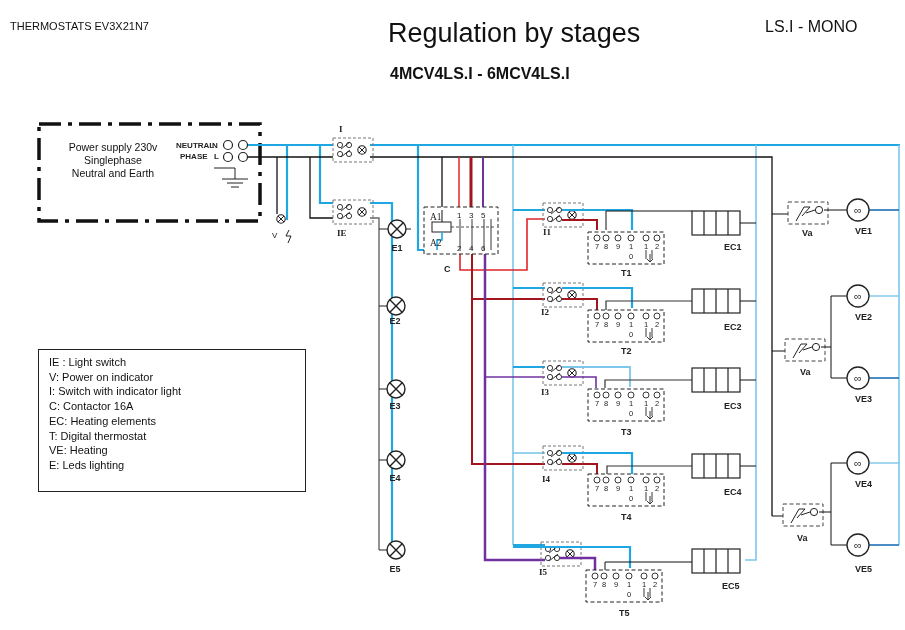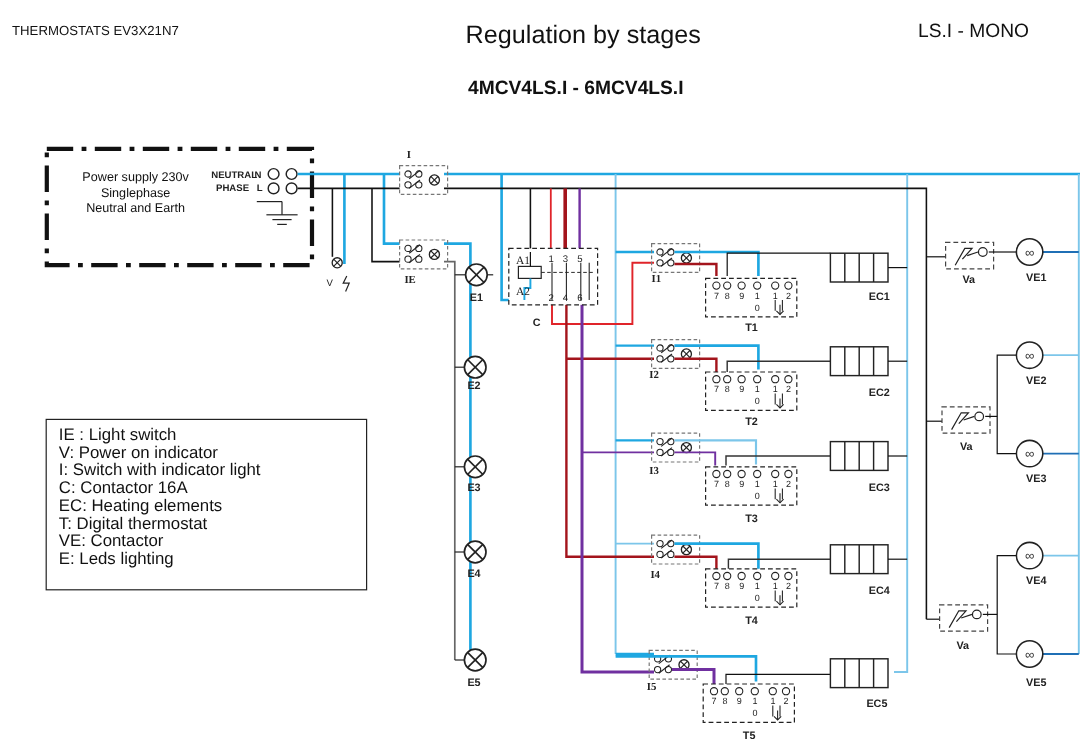--- a/index.html
+++ b/index.html
@@ -1,27 +1,27 @@
 <!DOCTYPE html>
 <html><head>
 <meta charset="utf-8">
 <style>
   html, body { margin:0; padding:0; background:#ffffff; }
   body { width:905px; height:630px; position:relative; overflow:hidden; font-family:"Liberation Sans", sans-serif; }
   .title { position:absolute; color:#111; white-space:nowrap; }
   #t-left { left:10px; top:20px; font-size:11px; }
-  #t-center { left:388px; top:18px; font-size:21px; }
+  #t-center { left:388px; top:18px; font-size:27px; }
   #t-right { left:765px; top:18px; font-size:16px; }
   #t-sub { left:390px; top:65px; font-size:16px;font-weight:bold; }
   svg { position:absolute; left:0; top:0; }
   svg text { font-family:"Liberation Sans", sans-serif; }
   .lbl { font-size:9px; font-weight:bold; fill:#222; }
   .small { font-size:8px; fill:#222; }
   .serif { font-family:"Liberation Serif", serif; }
-  .legend { position:absolute; left:38px; top:349px; width:268px; height:143px; border:1px solid #222; box-sizing:border-box; padding:5px 0 0 10px; font-size:14px; line-height:14.7px; color:#111; }
+  .legend { position:absolute; left:38px; top:349px; width:268px; height:143px; border:1px solid #222; box-sizing:border-box; padding:5px 0 0 10px; font-size:11px; line-height:14.7px; color:#111; }
   .legend div { white-space:nowrap; }
 </style>
 </head>
 <body>
 
 <div class="title" id="t-left">THERMOSTATS  EV3X21N7</div>
 <div class="title" id="t-center">Regulation by stages</div>
 <div class="title" id="t-right">LS.I  - MONO</div>
 <div class="title" id="t-sub">4MCV4LS.I - 6MCV4LS.I</div>
 
@@ -375,15 +375,15 @@
   </g>
 </svg>
 
 <div class="legend">
   <div>IE : Light switch</div>
   <div>V: Power on indicator</div>
   <div>I: Switch with indicator light</div>
   <div>C: Contactor 16A</div>
   <div>EC: Heating elements</div>
   <div>T: Digital thermostat</div>
-  <div>VE: Contactor</div>
+  <div>VE: Heating</div>
   <div>E: Leds lighting</div>
 </div>
 
 </body></html>

